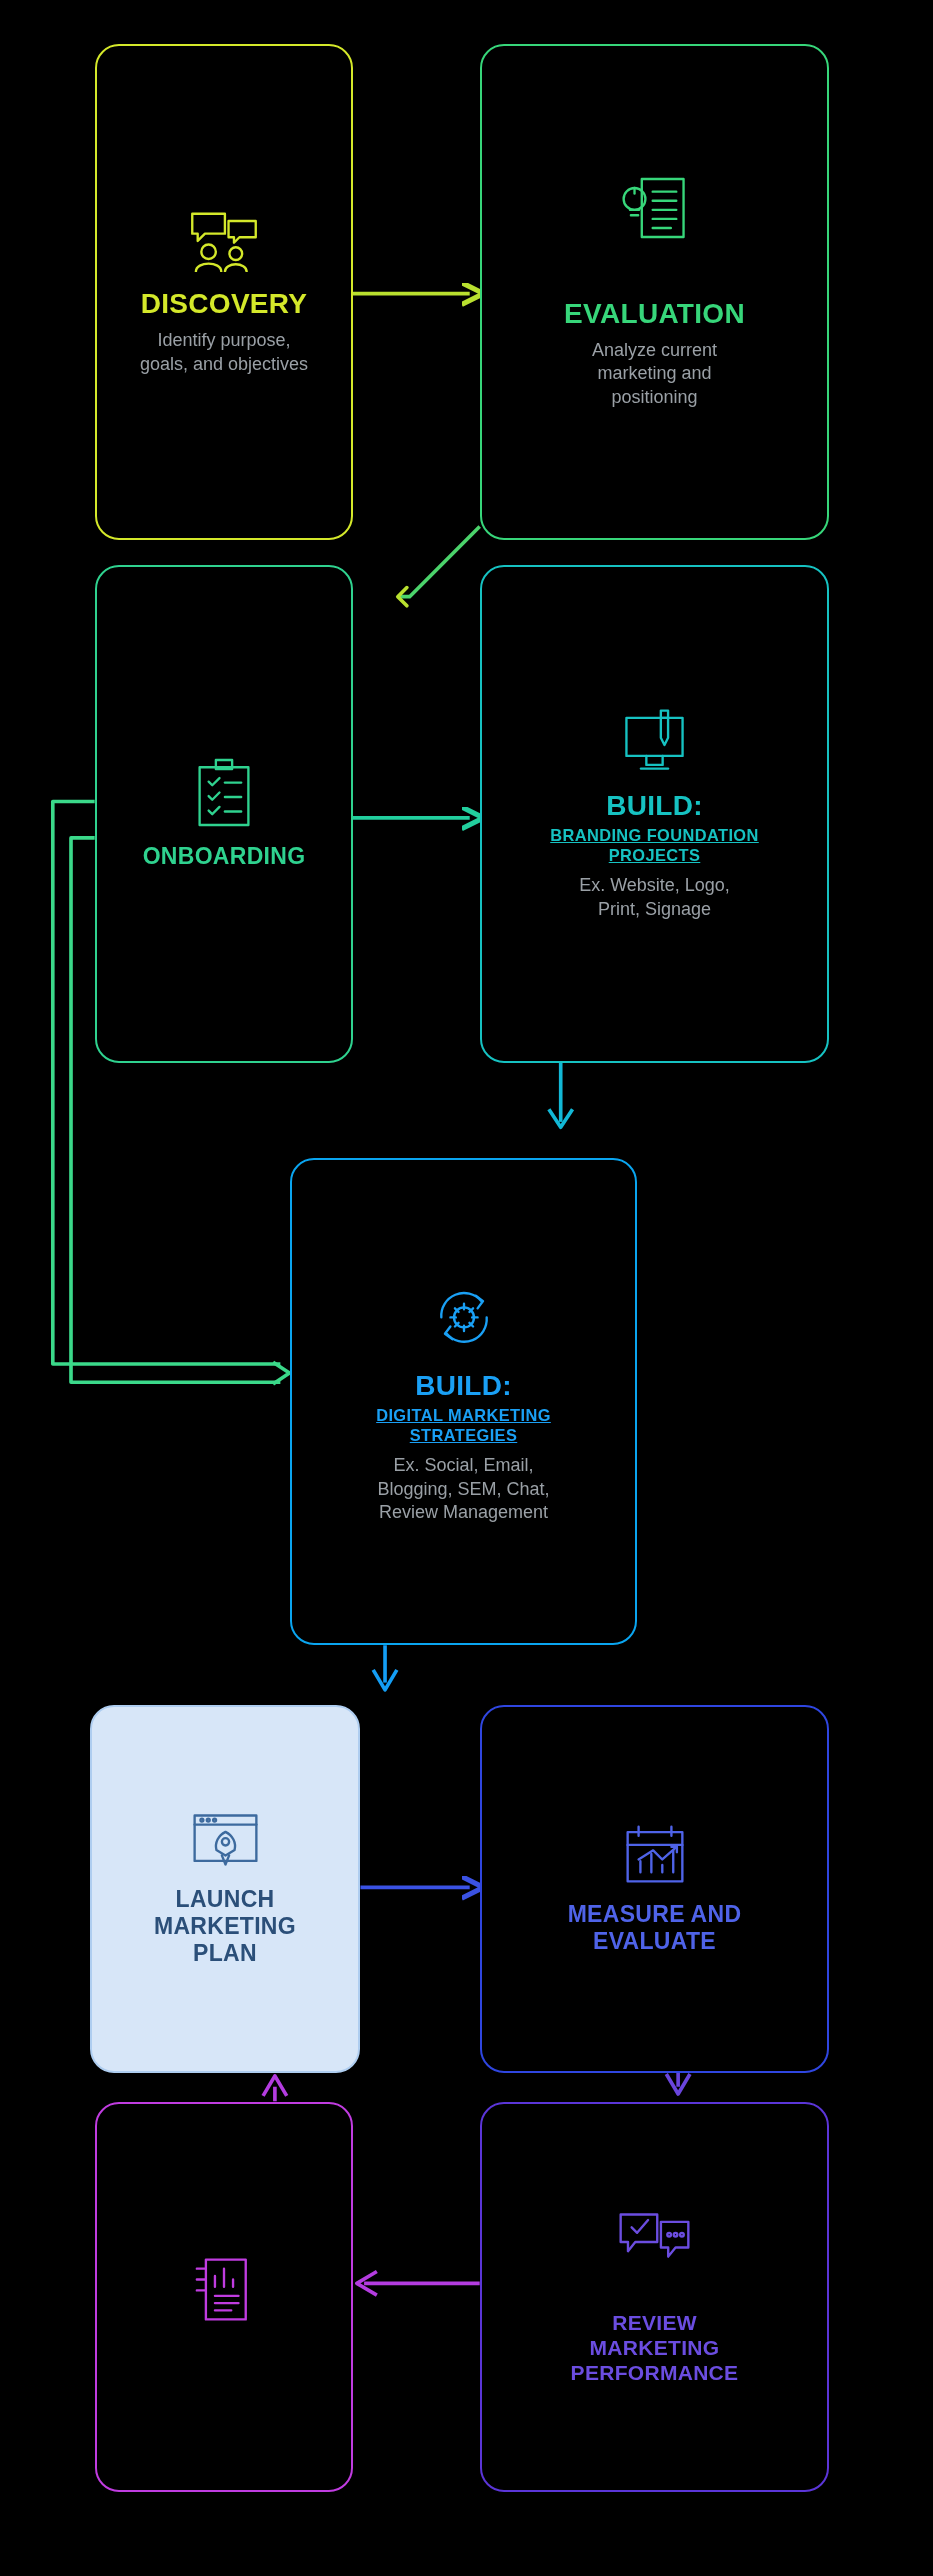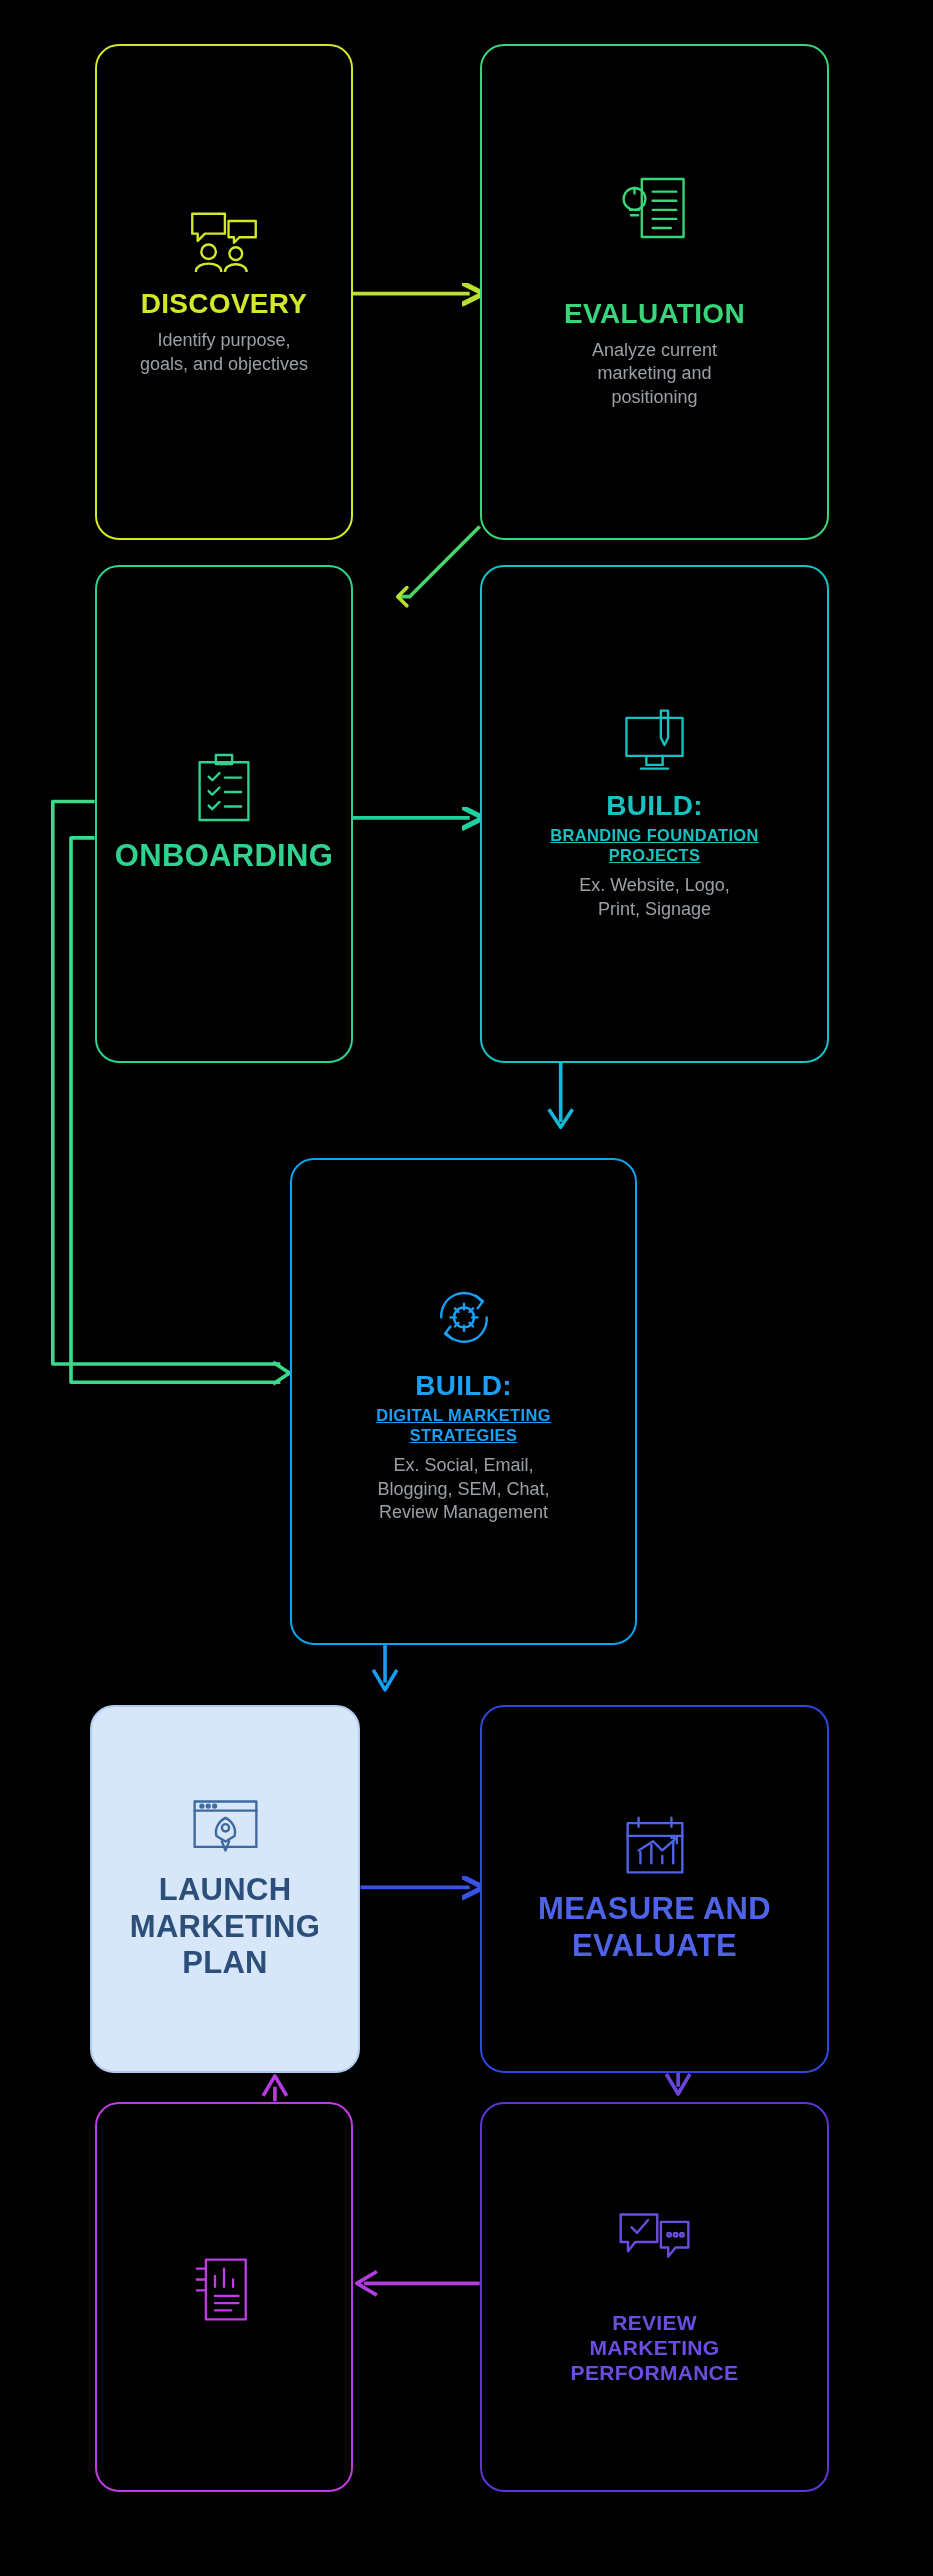--- a/index.html
+++ b/index.html
@@ -88,21 +88,21 @@
   #node-launch      { border-color: #aecdf0; background: #d7e6f8; }
   #node-launch      .title { color: #2b4f79; }
   #node-measure     { border-color: #2f46e0; }
   #node-measure     .title { color: #4f63e8; }
   #node-optimize    { border-color: #c03ce0; }
   #node-optimize    .title { color: #c03ce0; }
   #node-review      { border-color: #5b35d8; }
   #node-review      .title { color: #6b4de0; margin-top: 32px; }
 
   .t-32 { font-size: 28px; }
-  .t-28 { font-size: 31px; }
+  .t-28 { font-size: 23px; }
   .t-24 { font-size: 21px; }
   .t-19 { font-size: 16.4px; text-decoration: underline; }
 </style>
 </head>
 <body>
 
 <div class="canvas">
 
   <svg class="connectors" viewBox="0 0 1025 2829">
     <defs>

